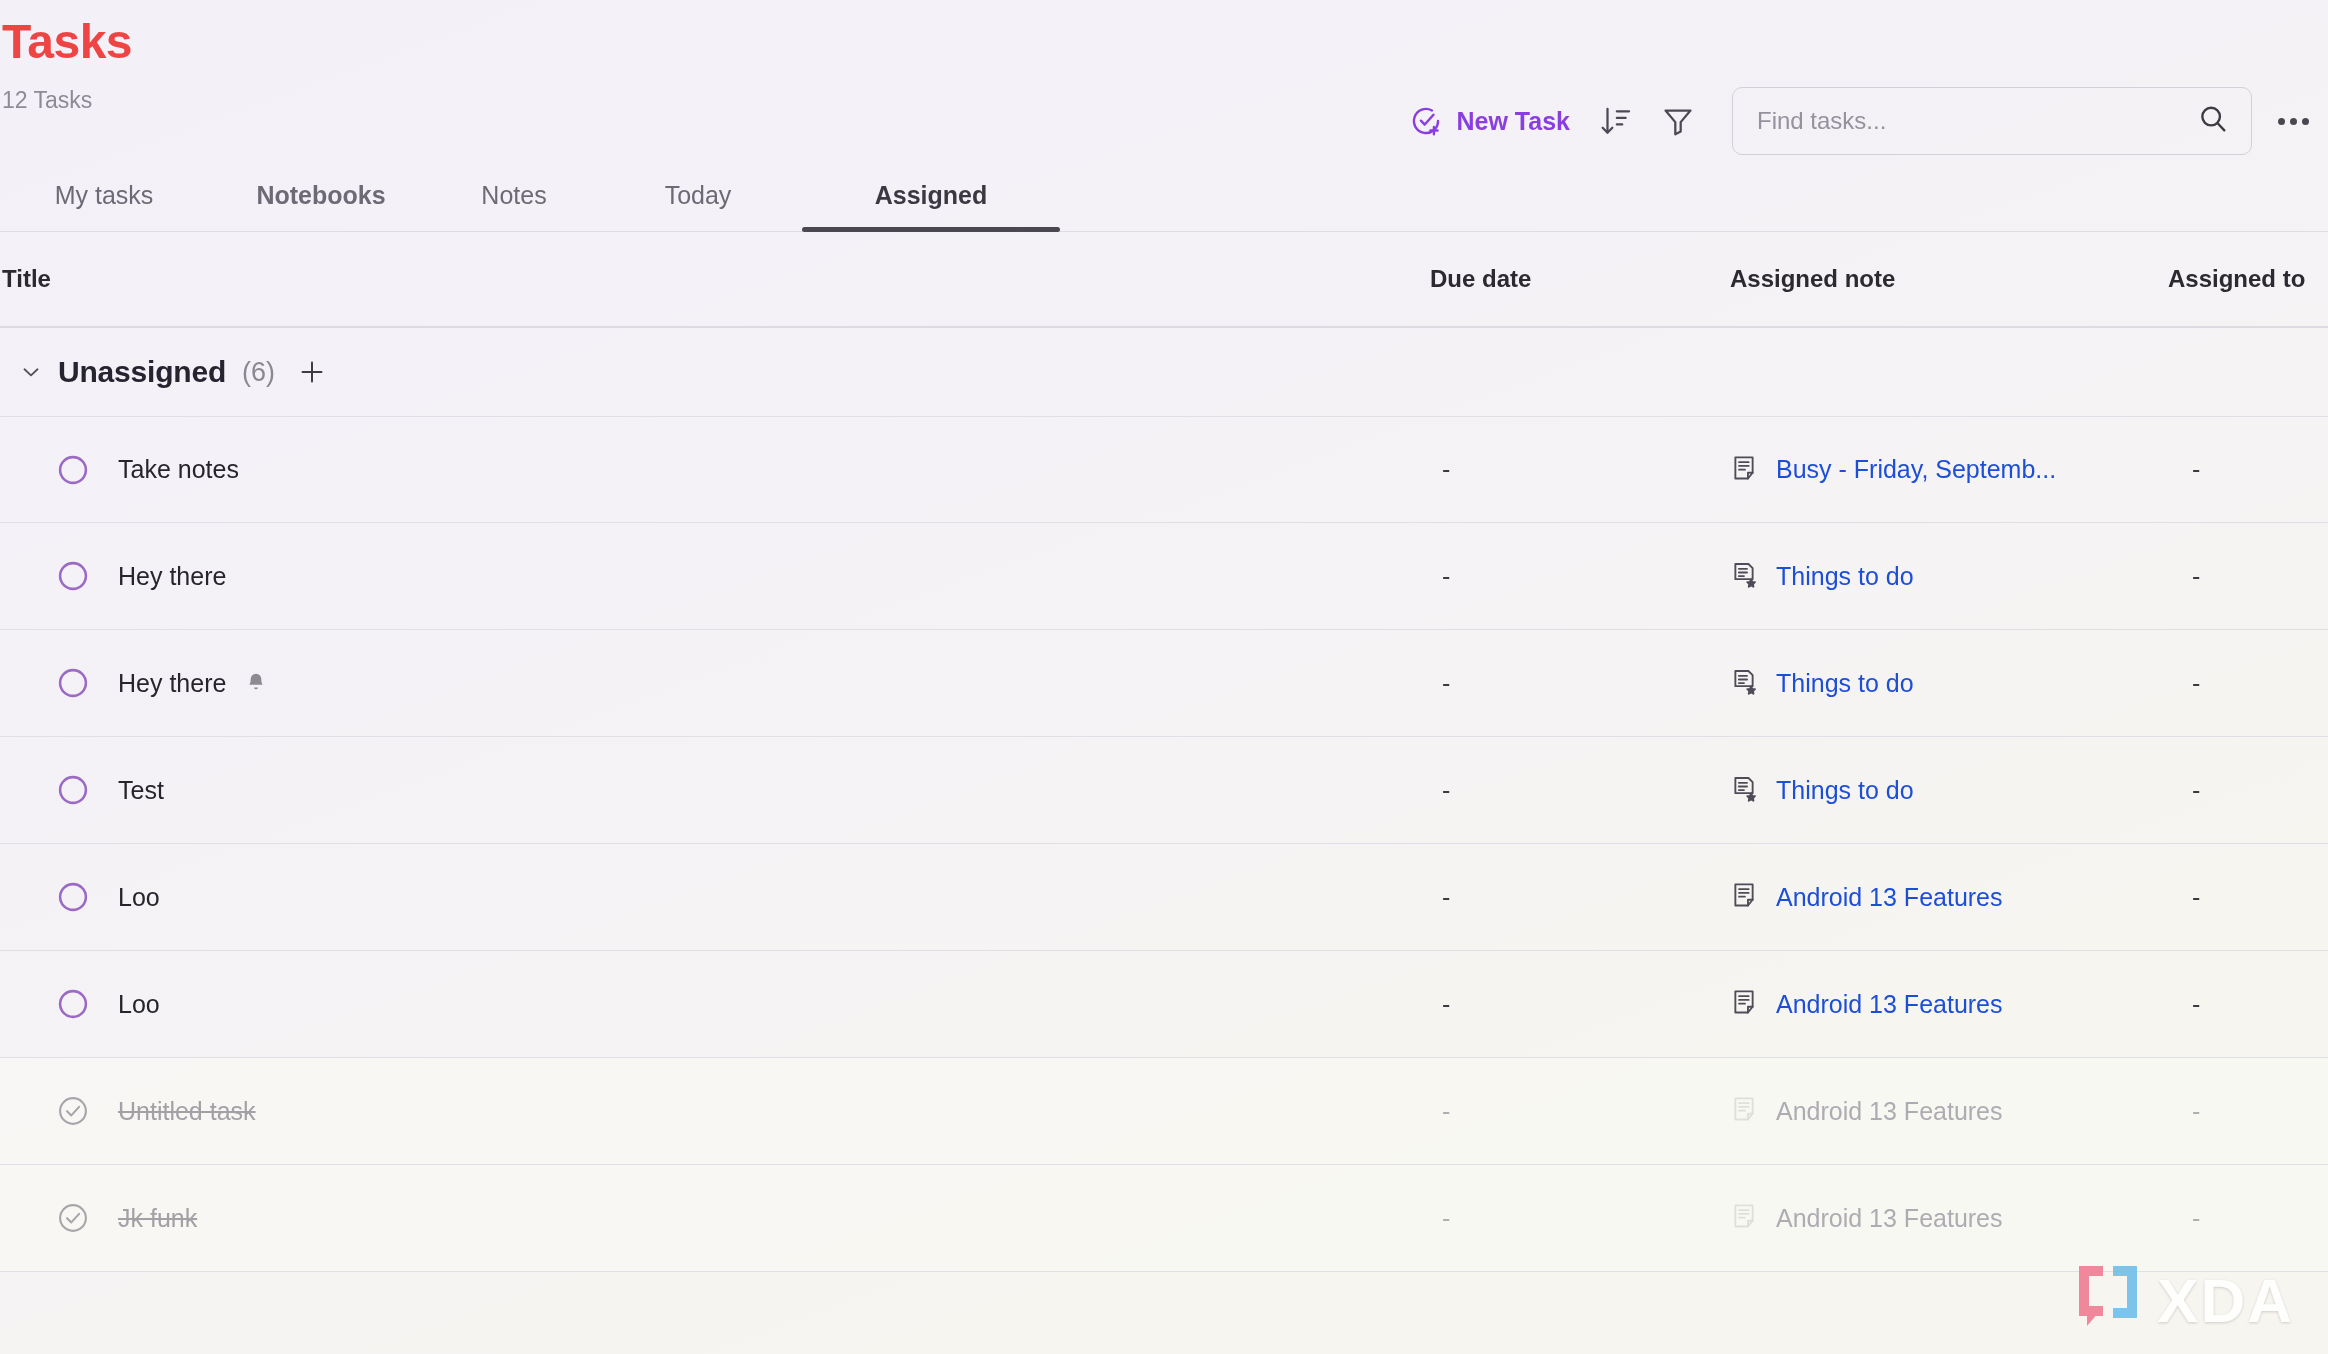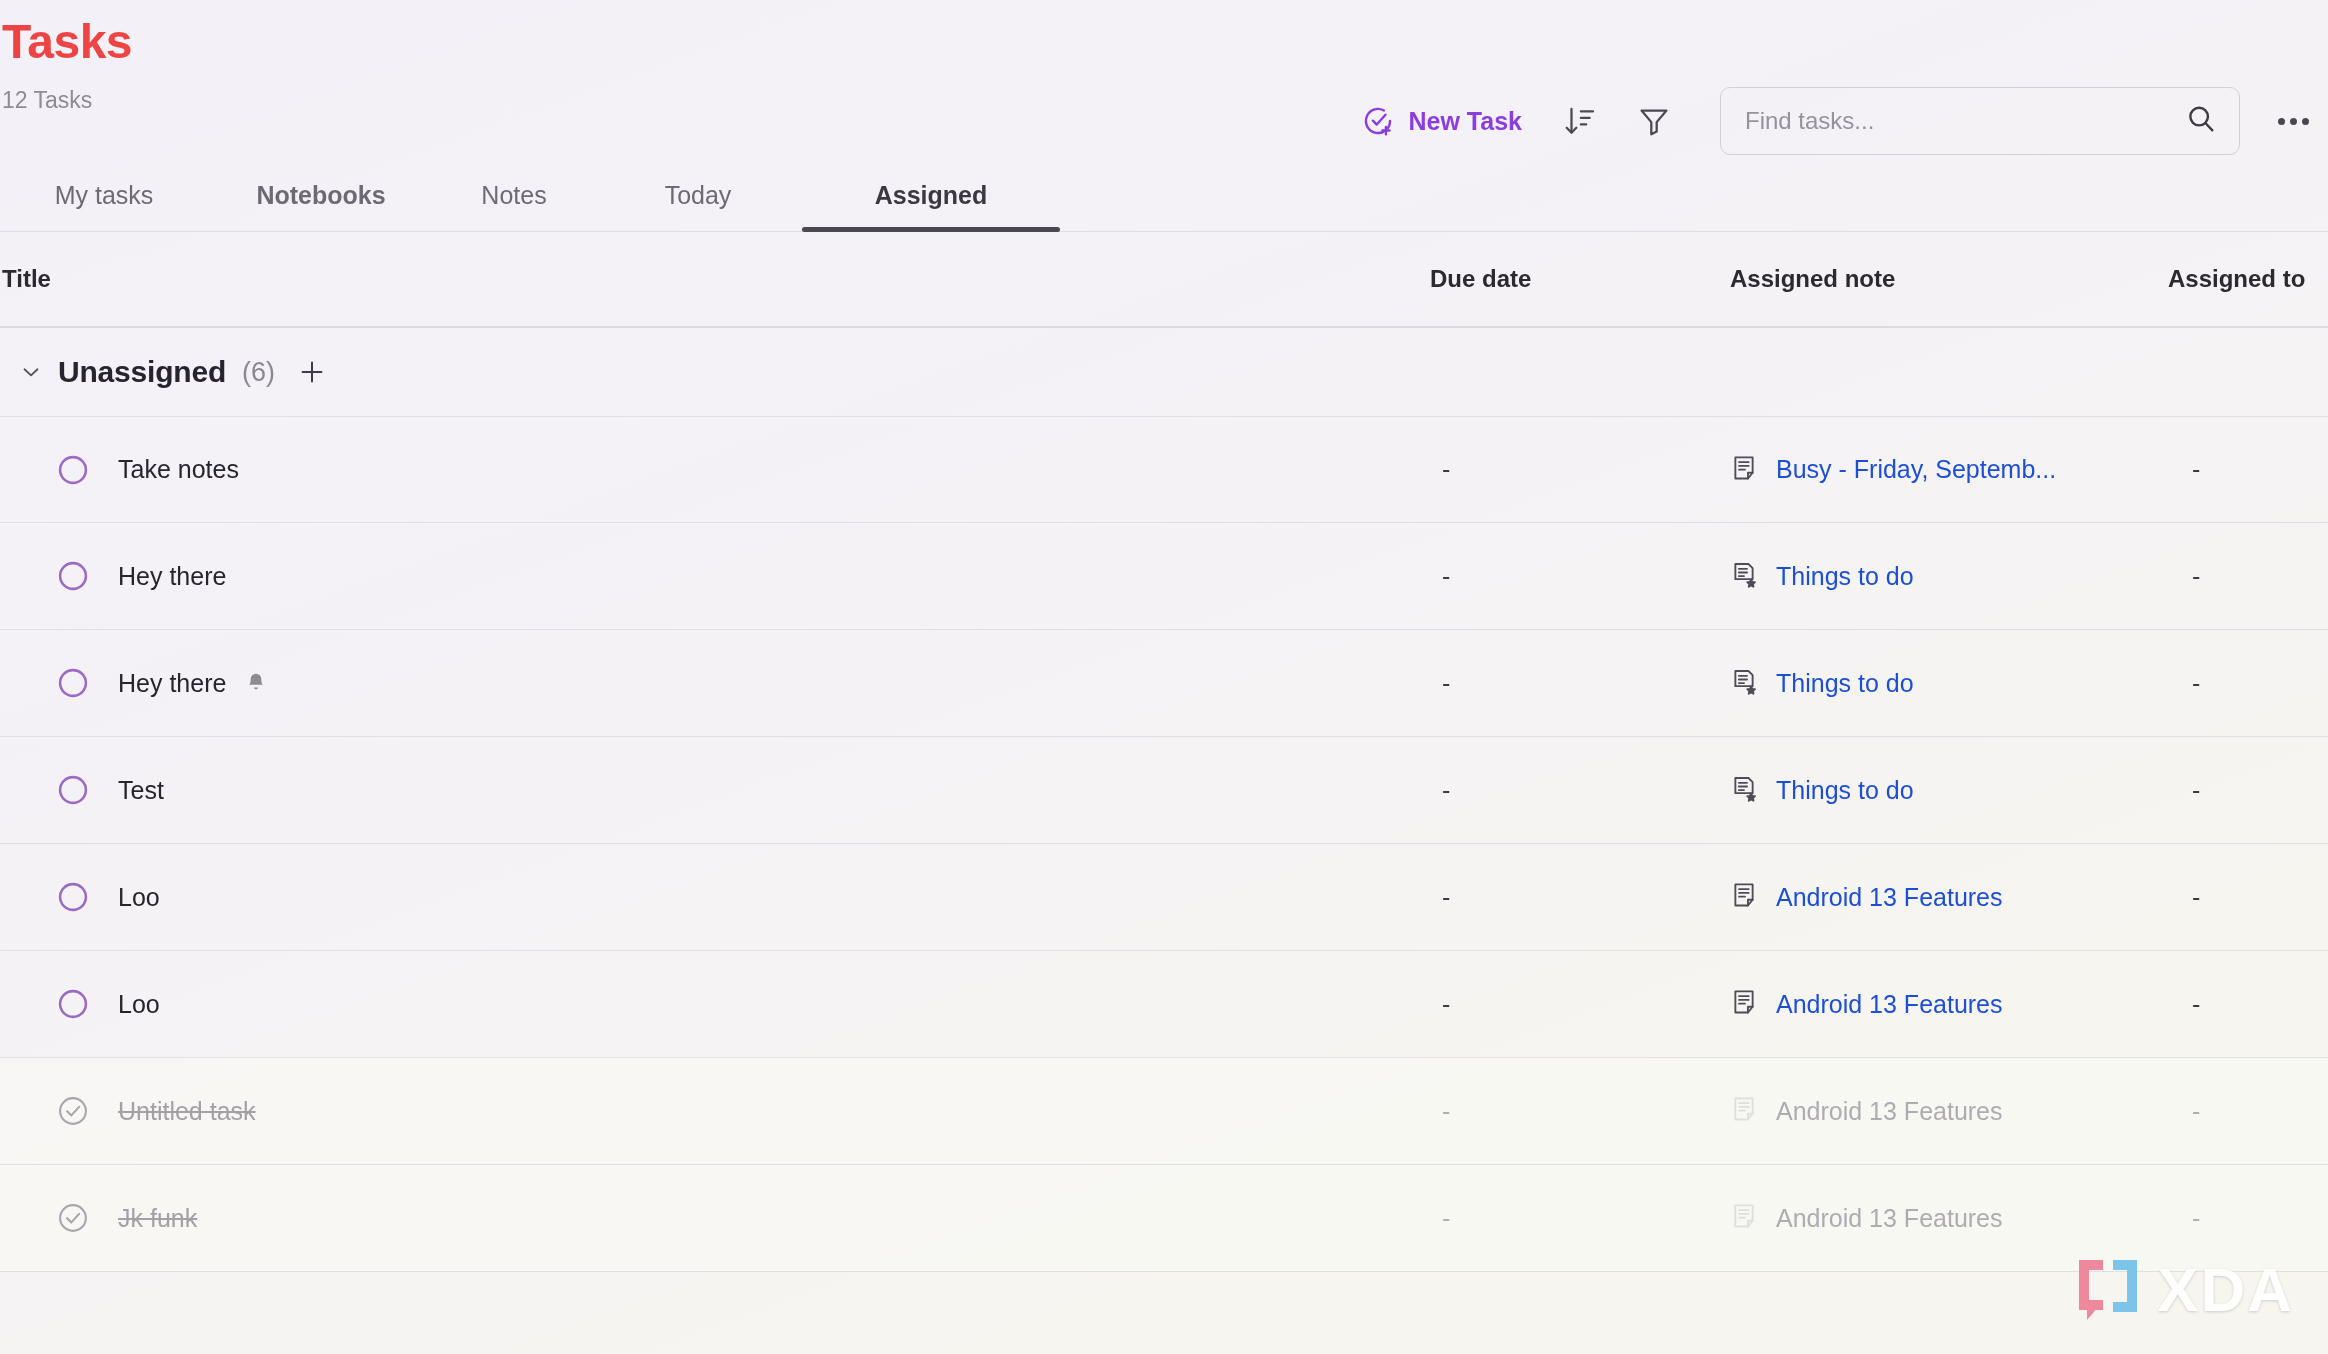--- a/index.html
+++ b/index.html
@@ -19,21 +19,21 @@
     font-size:48px; font-weight:700; letter-spacing:-0.5px;
     color:#ef4444; padding-left:2px; line-height:1.15;
   }
 
   .subbar {
     display:flex; align-items:flex-start; justify-content:space-between;
     margin-top:18px; padding-right:8px;
   }
   .task-count { font-size:23px; color:#8e8b95; padding-left:2px; }
 
-  .toolbar { display:flex; align-items:center; gap:12px; }
+  .toolbar { display:flex; align-items:center; gap:0; }
 
   .new-task-btn {
     display:flex; align-items:center; gap:14px;
     color:#8b3ee0; font-size:25px; font-weight:700;
     cursor:pointer; padding:6px 10px; background:none; border:none;
     font-family:inherit;
   }
   .new-task-btn svg { display:block; }
 
   .icon-btn {
@@ -124,22 +124,22 @@
   .col-to.cell { padding-left:72px; }
   .note-name { font-size:25px; color:#1d4ed8; }
   .task-row.done .note-name { color:#aeabb2; }
   .task-row.done .note-ico { opacity:0.38; }
 
   
   .task-row.done { background:rgba(250,249,244,0.55); }
 
   
   .watermark {
-    position:absolute; right:34px; bottom:28px;
-    display:flex; align-items:center; gap:10px;
+    position:absolute; right:34px; bottom:22px;
+    display:flex; align-items:flex-end; gap:10px;
     opacity:0.92; filter:blur(0.2px);
   }
   .wm-text {
     font-size:62px; font-weight:700; color:#ffffff;
     letter-spacing:2px; line-height:1;
     text-shadow:0 1px 3px rgba(120,115,125,0.35);
   }
 </style>
 </head>
 <body>

